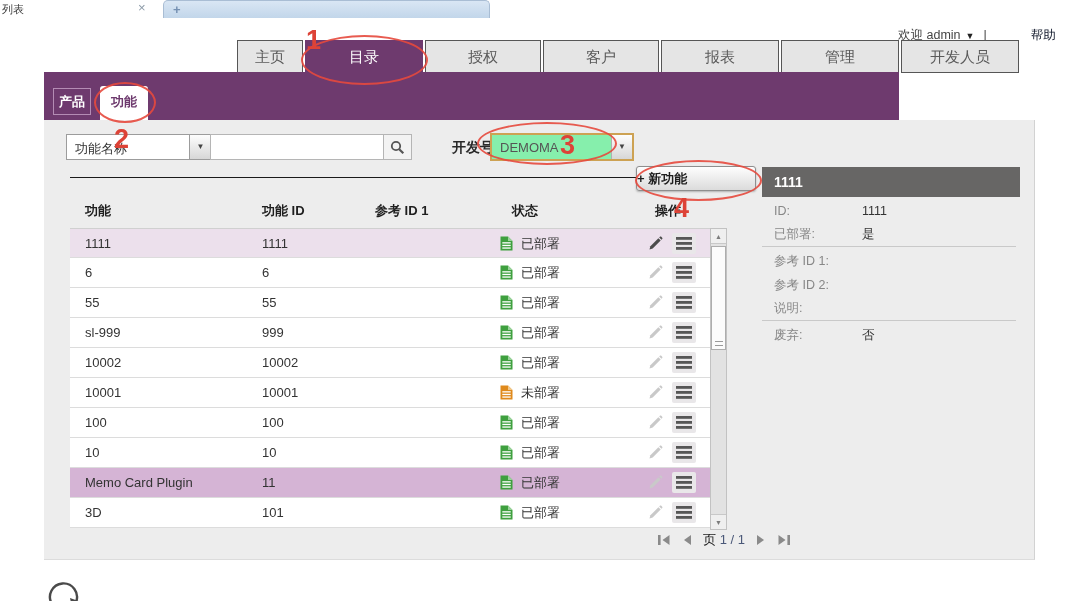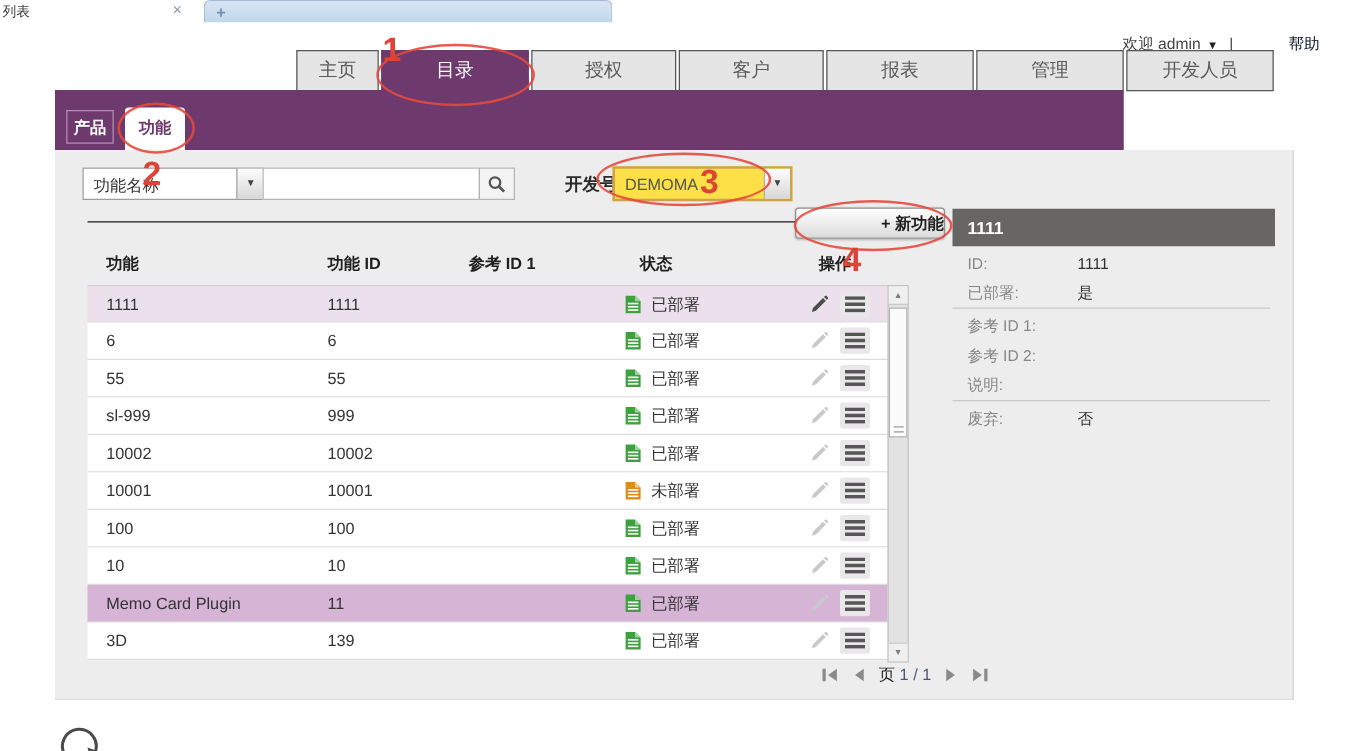--- a/index.html
+++ b/index.html
@@ -50,32 +50,32 @@
      border:1px solid #9c9c9c; font-size:13px; color:#333; }
   .combo .val { position:absolute; left:8px; top:5px; }
   .combo .arrow-btn { position:absolute; right:0; top:0; width:22px; height:24px;
      background:linear-gradient(#fdfdfd,#d7d7d7); border-left:1px solid #9c9c9c; text-align:center;
      font-size:8px; line-height:24px; color:#444; cursor:pointer; }
   .search-input { position:absolute; left:166px; top:14px; width:174px; height:26px;
      border:1px solid #b5b5b5; background:#fff; font-size:13px; padding:0 6px; }
   .search-btn { position:absolute; left:339px; top:14px; width:29px; height:26px;
      background:#f3f3f3; border:1px solid #b5b5b5; cursor:pointer; text-align:center; padding-top:5px; }
   .dev-label { position:absolute; left:391px; top:19px; font-size:14px; font-weight:bold; color:#2a2a2a;margin-left:17px; }
-  .dev-combo { position:absolute; left:446px; top:13px; width:144px; height:28px; background:#fde047;
+  .dev-combo { position:absolute; left:446px; top:13px; width:144px; height:28px; background:#86efac;
      border:2px solid #cda253; font-size:13px; color:#555;text-decoration:underline; }
   .dev-combo .val { position:absolute; left:8px; top:5px; }
   .dev-combo .arrow-btn { position:absolute; right:0; top:0; width:21px; height:24px;
      background:linear-gradient(#fdfdfd,#d7d7d7); border-left:1px solid #b0b0b0; text-align:center;
      font-size:8px; line-height:24px; color:#444; cursor:pointer; }
 
   .hline { position:absolute; left:26px; top:57px; width:612px; border-top:1px solid #1a1a1a; }
   .new-btn { position:absolute; left:592px; top:46px; width:120px; height:25px;
      background:linear-gradient(#fefefe,#dbdbdb); border:1px solid #8e8e8e; border-radius:3px;
-     font-size:13px; font-weight:bold; color:#1f1f1f; text-align:right; line-height:23px;
-     box-shadow:0 1px 2px rgba(0,0,0,.25); cursor:pointer;padding-left:41px; }
+     font-size:13px; font-weight:bold; color:#1f1f1f; text-align:left; line-height:23px;
+     box-shadow:0 1px 2px rgba(0,0,0,.25); cursor:pointer; }
 
   
   .th { position:absolute; top:82px; font-size:13px; font-weight:bold; color:#1f1f1f; }
   .table-body { position:absolute; left:26px; top:108px; width:640px; }
   .trow { position:relative; height:30px; background:#fff; border-bottom:1px solid #dcdcdc; }
   .trow:first-child { border-top:1px solid #d0d0d0; }
   .trow.selected { background:#ece0ec; }
   .trow.hover { background:#d5b4d5; }
   .trow div { position:absolute; font-size:13px; color:#333; line-height:29px; }
   .c-name { left:15px; } .c-id { left:192px; } .c-ref { left:305px; }
@@ -391,21 +391,21 @@
               <path d="M11.2 1.5l2.3 2.3.7-.7c.4-.4.4-1 0-1.4l-.9-.9c-.4-.4-1-.4-1.4 0z" fill="#c9c9c9"></path>
             </svg></div>
           <div class="c-menu"><svg width="16" height="13" viewBox="0 0 16 13">
               <rect y="0" width="16" height="2.8" fill="#565656"></rect>
               <rect y="5" width="16" height="2.8" fill="#565656"></rect>
               <rect y="10" width="16" height="2.8" fill="#565656"></rect>
             </svg></div>
         </div>
         <div class="trow ">
           <div class="c-name">3D</div>
-          <div class="c-id">139</div>
+          <div class="c-id">101</div>
           <div class="c-ref"></div>
           <div class="c-sicon"><svg width="13" height="15" viewBox="0 0 13 15">
               <path d="M.5.5h7.5L12.5 5v9.5H.5z" fill="#3fa03f"></path>
               <path d="M8 .5 12.5 5H8z" fill="#9cd49c"></path>
               <rect x="2.3" y="6.2" width="8.4" height="1.3" fill="#fff"></rect>
               <rect x="2.3" y="8.8" width="8.4" height="1.3" fill="#fff"></rect>
               <rect x="2.3" y="11.4" width="8.4" height="1.3" fill="#fff"></rect>
             </svg></div>
           <div class="c-status">已部署</div>
           <div class="c-pencil"><svg width="15" height="15" viewBox="0 0 15 15">

